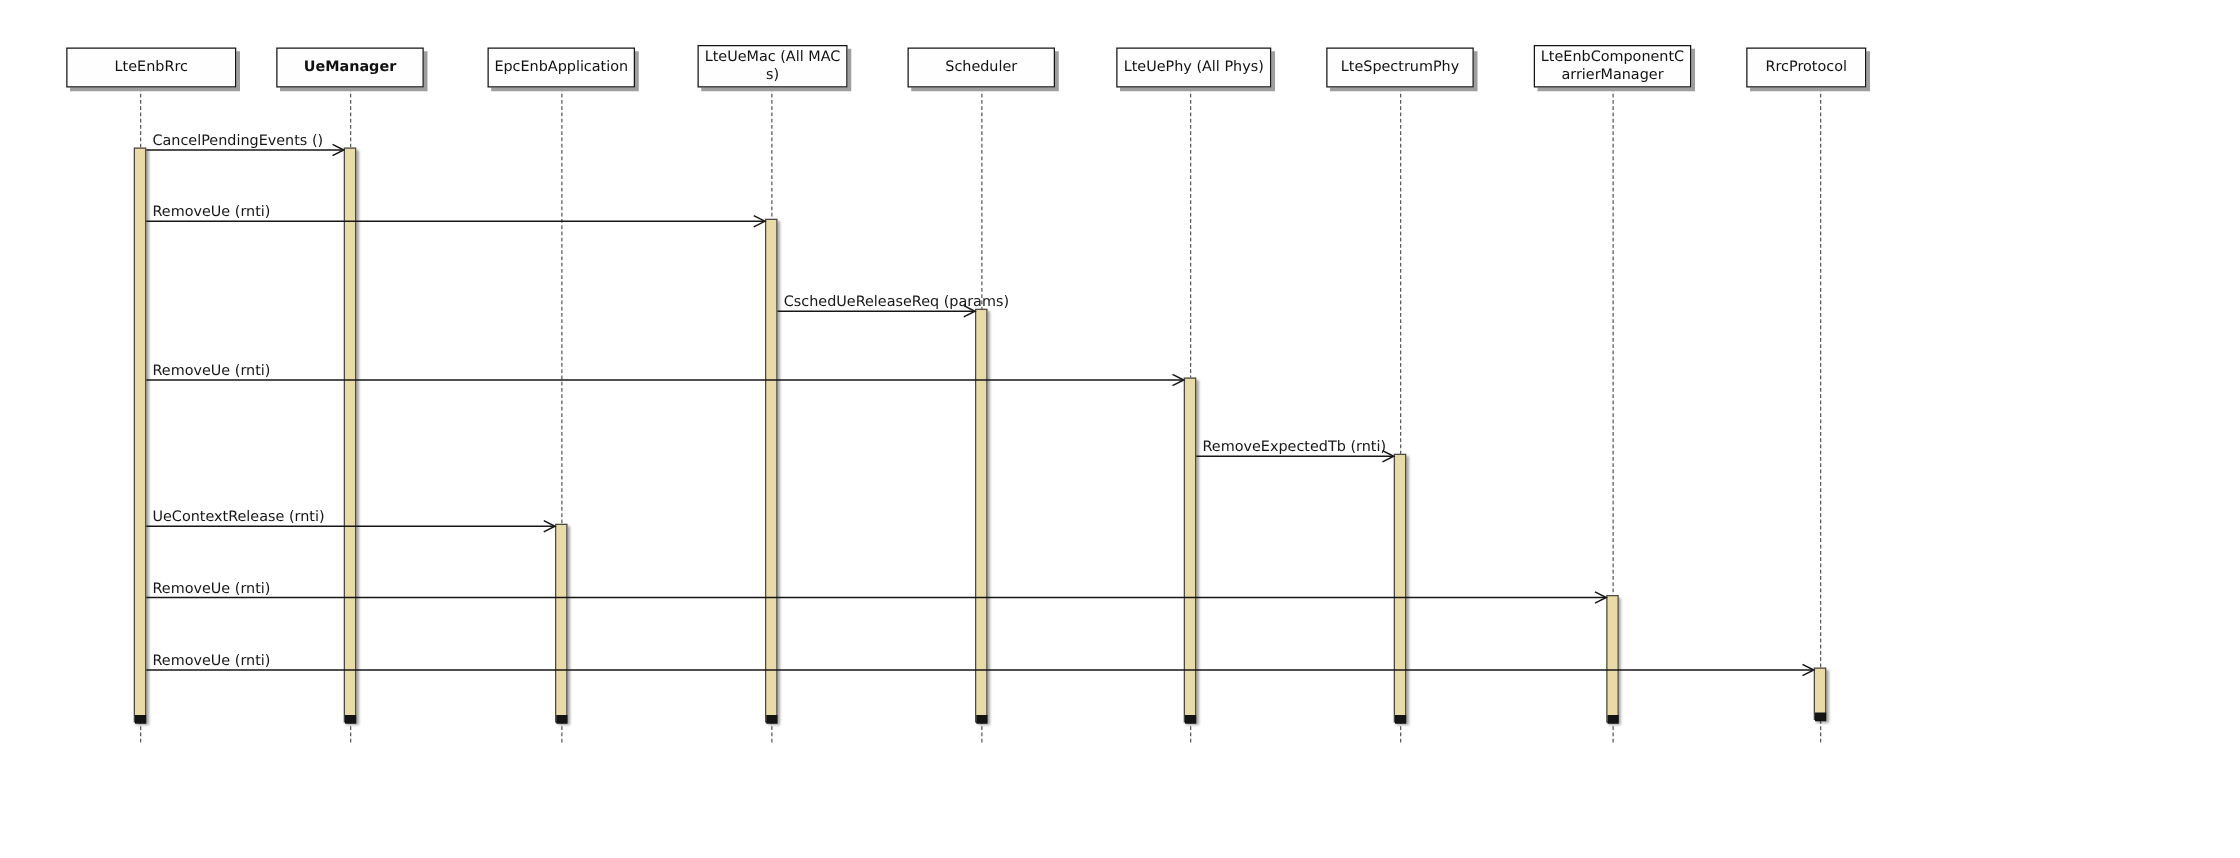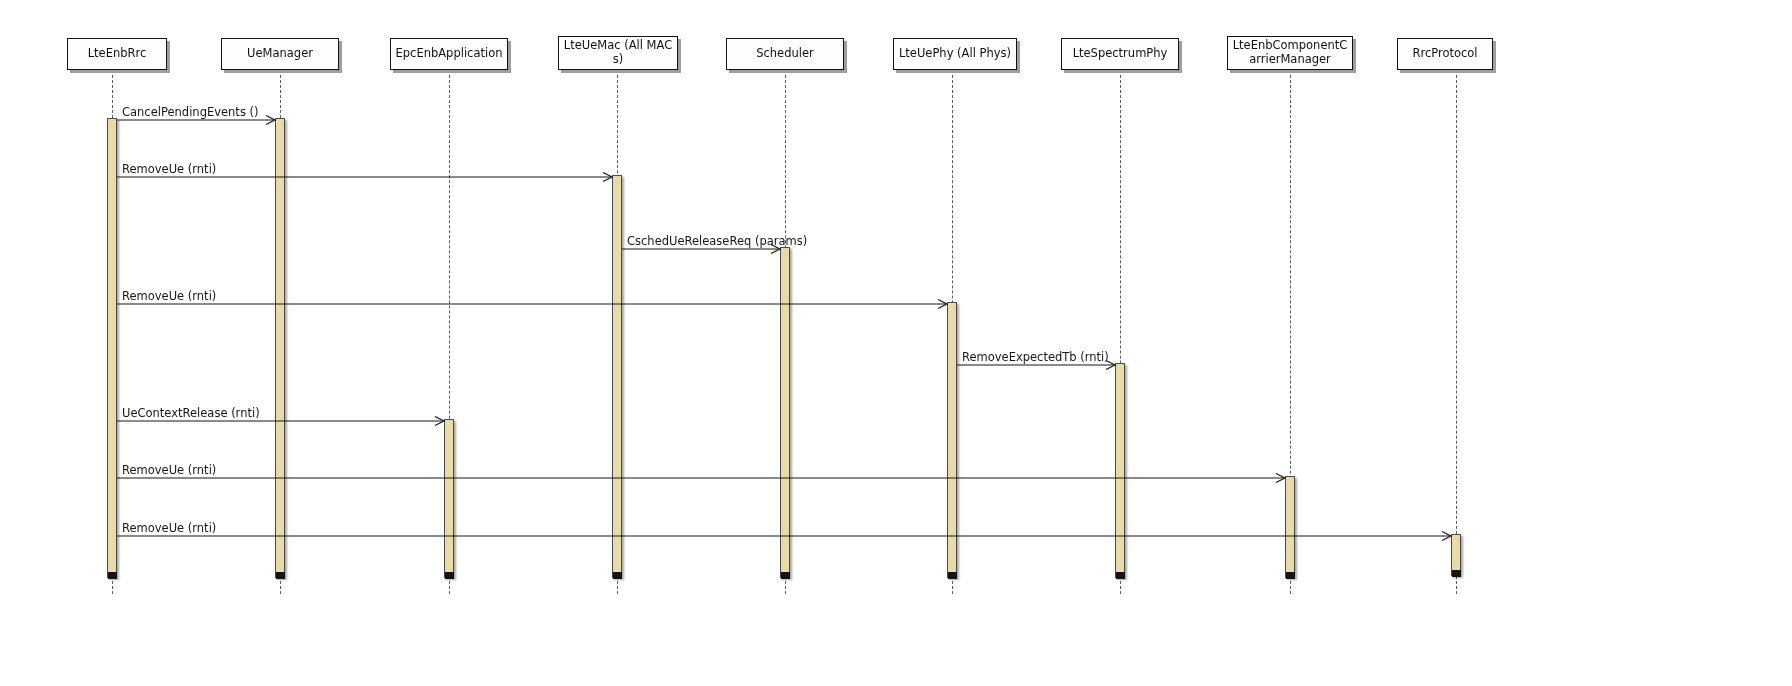--- a/index.html
+++ b/index.html
@@ -94,25 +94,25 @@
       <polyline points="435,416.5 444,421 435,425.5" fill="none" stroke="#161616" stroke-width="1.2"></polyline>
       <text x="122" y="417">UeContextRelease (rnti)</text>
       <line x1="117" y1="478" x2="1284" y2="478" stroke="#161616" stroke-width="1.2"></line>
       <polyline points="1276,473.5 1285,478 1276,482.5" fill="none" stroke="#161616" stroke-width="1.2"></polyline>
       <text x="122" y="474">RemoveUe (rnti)</text>
       <line x1="117" y1="536" x2="1450" y2="536" stroke="#161616" stroke-width="1.2"></line>
       <polyline points="1442,531.5 1451,536 1442,540.5" fill="none" stroke="#161616" stroke-width="1.2"></polyline>
       <text x="122" y="532">RemoveUe (rnti)</text>
     </svg>
 <div class="lifeline" style="left: 111.5px; top: 70px; height: 524px;"></div>
-    <div class="pbox" style="left: 53px; width: 100px; margin-left: 14px;">
+    <div class="pbox" style="left: 53px; width: 136px;">
       <span>LteEnbRrc</span>
     </div>
     <div class="lifeline" style="left: 279.5px; top: 70px; height: 524px;"></div>
-    <div class="pbox" style="left: 221px; width: 118px;">
+    <div class="pbox" style="left: 221px; width: 118px; font-weight: bold;">
       <span>UeManager</span>
     </div>
     <div class="lifeline" style="left: 448.5px; top: 70px; height: 524px;"></div>
     <div class="pbox" style="left: 390px; width: 118px;">
       <span>EpcEnbApplication</span>
     </div>
     <div class="lifeline" style="left: 616.5px; top: 70px; height: 524px;"></div>
     <div class="pbox" style="left: 558px; width: 120px;">
       <span>LteUeMac (All MACs)</span>
     </div>

